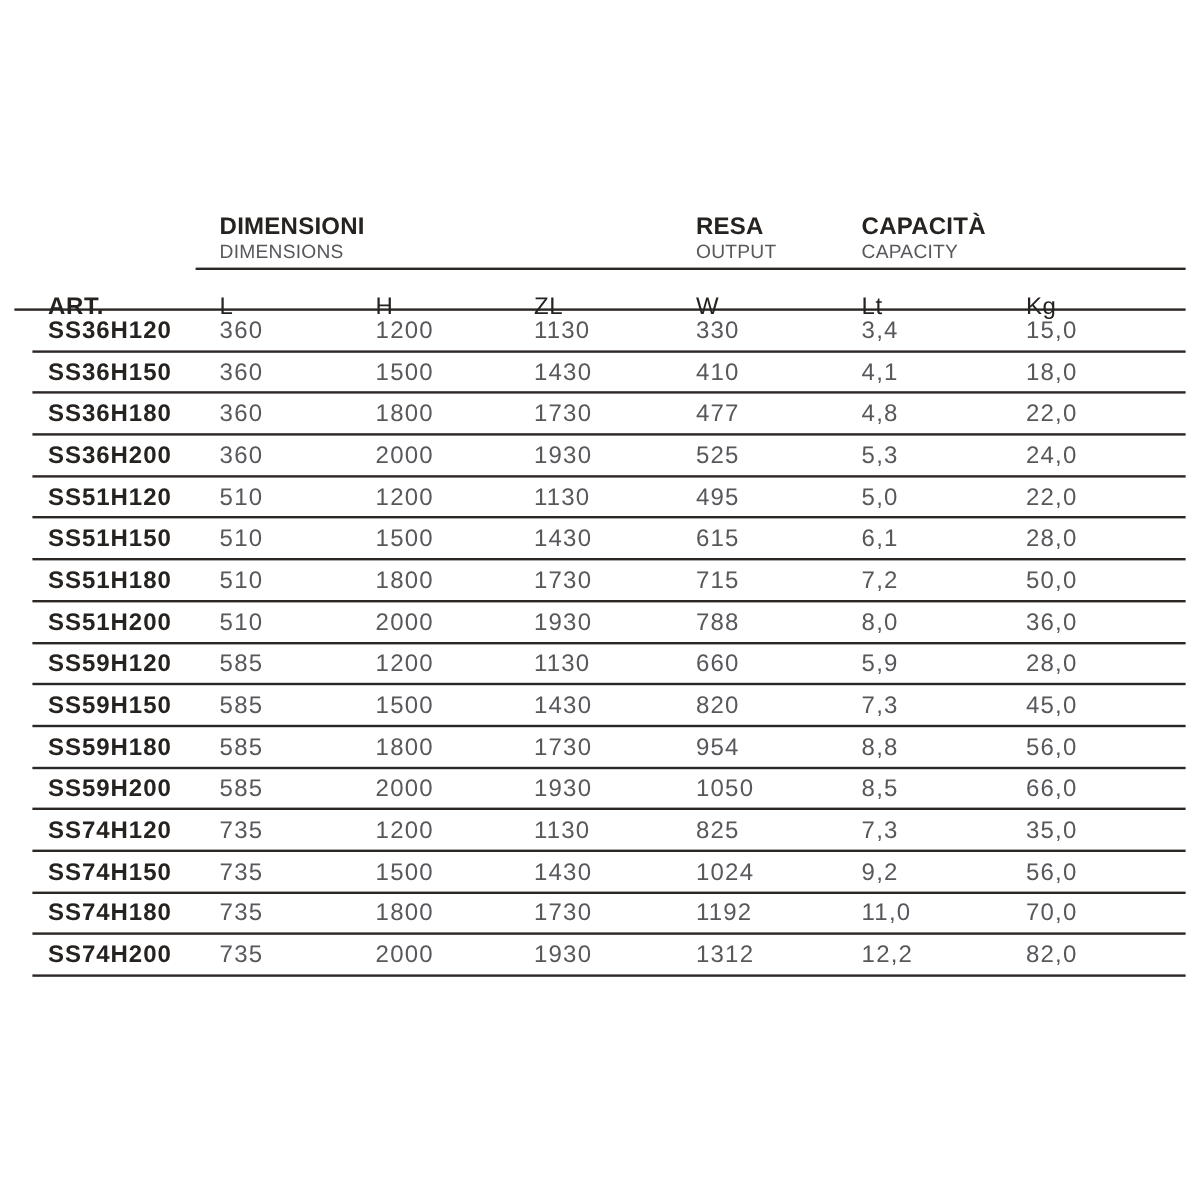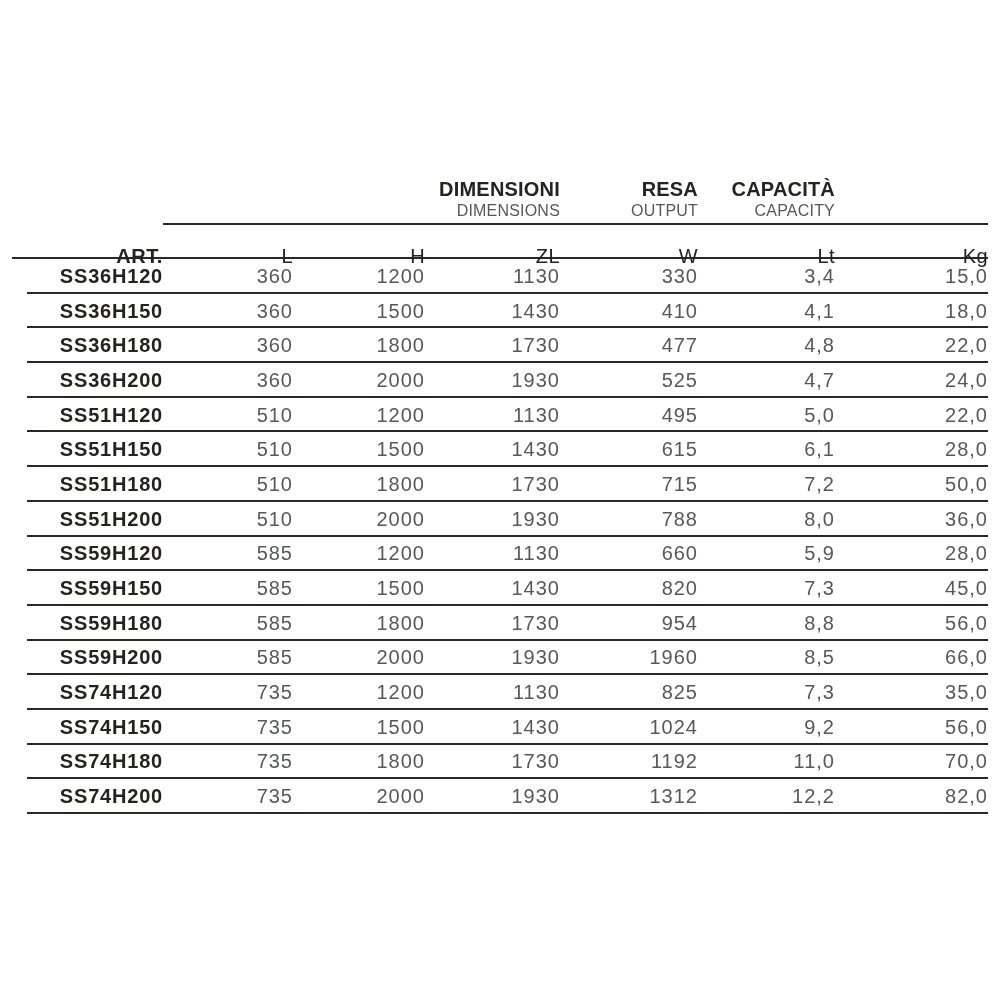--- a/index.html
+++ b/index.html
@@ -12,21 +12,20 @@
     height: 1000px;
     position: relative;
     font-family: "Liberation Sans", sans-serif;
     -webkit-font-smoothing: antialiased;
   }
   .spec-table {
     position: absolute;
     left: 12px;
     top: 178px;
     width: 976px;
-    text-align: right;
   }
   .grid {
     display: grid;
     grid-template-columns: 151px 130px 132px 135px 138px 137px 153px;
   }
   
   .group-row {
     position: relative;
     height: 47px;
     padding-top: 1px;
@@ -171,21 +170,21 @@
         <div class="td num">477</div>
         <div class="td num">4,8</div>
         <div class="td num">22,0</div>
       </div>
       <div class="grid tr">
         <div class="td art">SS36H200</div>
         <div class="td num">360</div>
         <div class="td num">2000</div>
         <div class="td num">1930</div>
         <div class="td num">525</div>
-        <div class="td num">4,7</div>
+        <div class="td num">5,3</div>
         <div class="td num">24,0</div>
       </div>
       <div class="grid tr">
         <div class="td art">SS51H120</div>
         <div class="td num">510</div>
         <div class="td num">1200</div>
         <div class="td num">1130</div>
         <div class="td num">495</div>
         <div class="td num">5,0</div>
         <div class="td num">22,0</div>
@@ -242,21 +241,21 @@
         <div class="td num">1730</div>
         <div class="td num">954</div>
         <div class="td num">8,8</div>
         <div class="td num">56,0</div>
       </div>
       <div class="grid tr">
         <div class="td art">SS59H200</div>
         <div class="td num">585</div>
         <div class="td num">2000</div>
         <div class="td num">1930</div>
-        <div class="td num">1960</div>
+        <div class="td num">1050</div>
         <div class="td num">8,5</div>
         <div class="td num">66,0</div>
       </div>
       <div class="grid tr">
         <div class="td art">SS74H120</div>
         <div class="td num">735</div>
         <div class="td num">1200</div>
         <div class="td num">1130</div>
         <div class="td num">825</div>
         <div class="td num">7,3</div>

